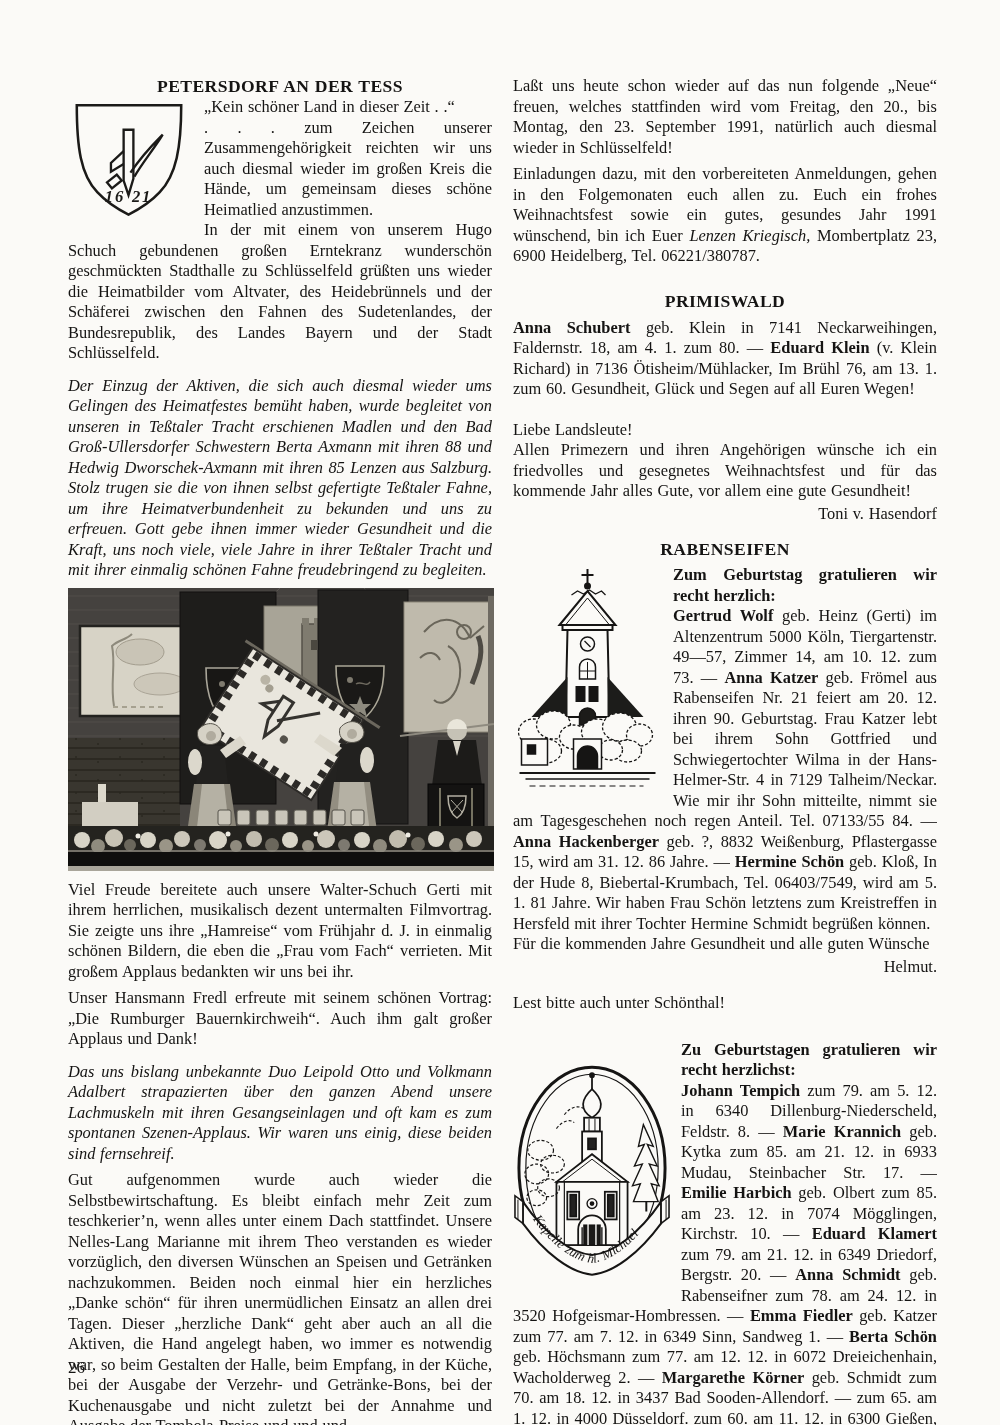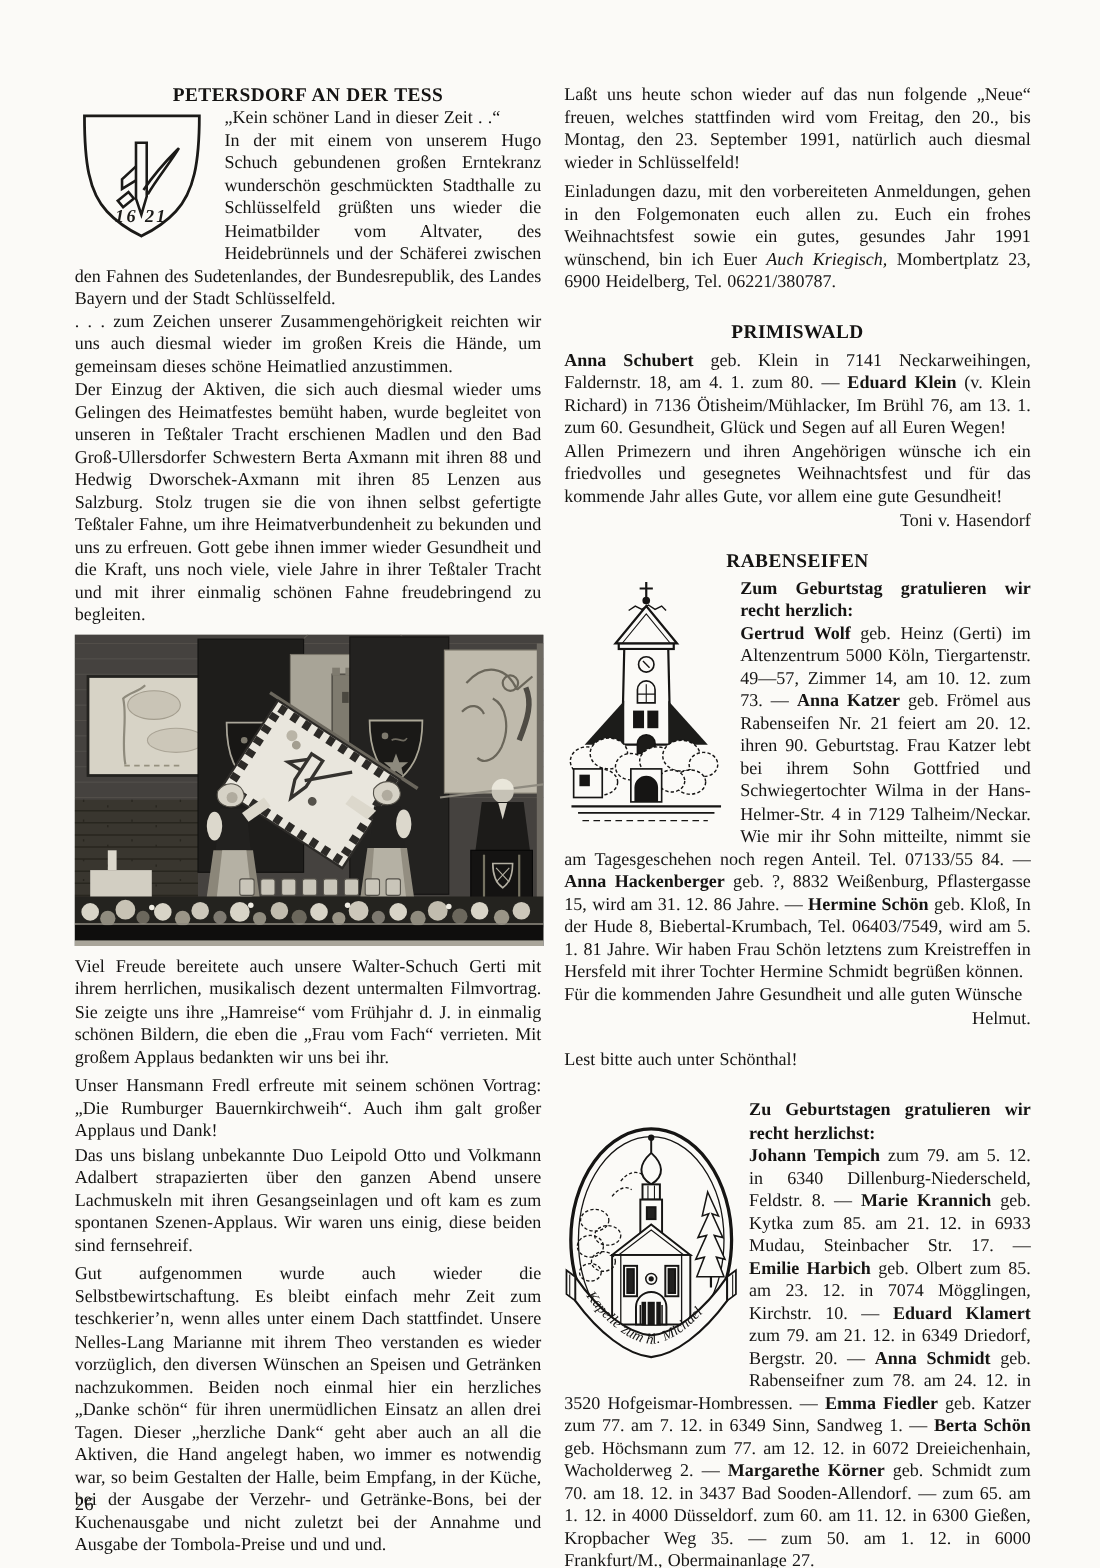--- a/index.html
+++ b/index.html
@@ -17,21 +17,21 @@
     text-align:justify;hyphens:auto;word-spacing:.04em;
   }
   .col-left{left:68px;}
   .col-right{left:513px;}
   h2{
     font-size:17.6px;line-height:21px;font-weight:bold;
     text-align:center;margin:0;letter-spacing:.4px;
   }
   h2.align-left{text-align:left;letter-spacing:.2px;}
   p{margin:0;}
-  p.gap-xs{margin-top:1px;}
+  p.gap-xs{margin-top:12px;font-style:italic;}
   p.gap-sm{margin-top:6px;}
   p.gap-md{margin-top:20px;}
   .lead{font-weight:bold;}
   .sig{text-align:right;margin-top:2px;}
   .crest{
     float:left;width:122px;height:120px;
     margin:3px 14px 4px 0;
     font-style:italic;
   }
   .photo{
@@ -68,22 +68,22 @@
           <path d="M57,30 L67,30 L67,80 L62,97 L57,82 Z"></path>
           <path d="M57,52 L44,64 L44,73 L57,65"></path>
           <path d="M64,74 C72,62 84,48 95,37 C96,36 97,35 97,35 C90,47 76,64 68,78"></path>
           <path d="M40,84 L50,76 L55,82 L45,90 Z"></path>
         </g>
         <text x="62" y="104" text-anchor="middle" font-size="17" font-weight="bold" letter-spacing="2" fill="#1b1a18">16 21</text>
       </svg>
     </div>
 
     <p class="motto">„Kein schöner Land in dieser Zeit . .“</p>
+    <p>. . . zum Zeichen unserer Zusammengehörigkeit reichten wir uns auch diesmal wieder im großen Kreis die Hände, um gemeinsam dieses schöne Heimatlied anzustimmen.</p>
     <p>In der mit einem von unserem Hugo Schuch gebundenen großen Erntekranz wunderschön geschmückten Stadthalle zu Schlüsselfeld grüßten uns wieder die Heimatbilder vom Altvater, des Heidebrünnels und der Schäferei zwischen den Fahnen des Sudetenlandes, der Bundesrepublik, des Landes Bayern und der Stadt Schlüsselfeld.</p>
-    <p>. . . zum Zeichen unserer Zusammengehörigkeit reichten wir uns auch diesmal wieder im großen Kreis die Hände, um gemeinsam dieses schöne Heimatlied anzustimmen.</p>
     <p class="gap-xs">Der Einzug der Aktiven, die sich auch diesmal wieder ums Gelingen des Heimatfestes bemüht haben, wurde begleitet von unseren in Teßtaler Tracht erschienen Madlen und den Bad Groß-Ullersdorfer Schwestern Berta Axmann mit ihren 88 und Hedwig Dworschek-Axmann mit ihren 85 Lenzen aus Salzburg. Stolz trugen sie die von ihnen selbst gefertigte Teßtaler Fahne, um ihre Heimatverbundenheit zu bekunden und uns zu erfreuen. Gott gebe ihnen immer wieder Gesundheit und die Kraft, uns noch viele, viele Jahre in ihrer Teßtaler Tracht und mit ihrer einmalig schönen Fahne freudebringend zu begleiten.</p>
 
     <div class="photo">
       <svg viewBox="0 0 426 283" width="426" height="283" aria-hidden="true">
         <rect width="426" height="283" fill="#45423f"></rect>
 
         <g stroke="#55514c" stroke-width="1" opacity="0.85">
           <line x1="0" y1="8" x2="426" y2="8"></line>
             <line x1="0" y1="22" x2="426" y2="22"></line>
           <line x1="0" y1="36" x2="426" y2="36"></line>
@@ -275,24 +275,25 @@
     <p>Viel Freude bereitete auch unsere Walter-Schuch Gerti mit ihrem herrlichen, musikalisch dezent untermalten Filmvortrag. Sie zeigte uns ihre „Hamreise“ vom Frühjahr d. J. in einmalig schönen Bildern, die eben die „Frau vom Fach“ verrieten. Mit großem Applaus bedankten wir uns bei ihr.</p>
     <p class="gap-sm">Unser Hansmann Fredl erfreute mit seinem schönen Vortrag: „Die Rumburger Bauernkirchweih“. Auch ihm galt großer Applaus und Dank!</p>
     <p class="gap-xs">Das uns bislang unbekannte Duo Leipold Otto und Volkmann Adalbert strapazierten über den ganzen Abend unsere Lachmuskeln mit ihren Gesangseinlagen und oft kam es zum spontanen Szenen-Applaus. Wir waren uns einig, diese beiden sind fernsehreif.</p>
     <p class="gap-sm">Gut aufgenommen wurde auch wieder die Selbstbewirtschaftung. Es bleibt einfach mehr Zeit zum teschkerier’n, wenn alles unter einem Dach stattfindet. Unsere Nelles-Lang Marianne mit ihrem Theo verstanden es wieder vorzüglich, den diversen Wünschen an Speisen und Getränken nachzukommen. Beiden noch einmal hier ein herzliches „Danke schön“ für ihren unermüdlichen Einsatz an allen drei Tagen. Dieser „herzliche Dank“ geht aber auch an all die Aktiven, die Hand angelegt haben, wo immer es notwendig war, so beim Gestalten der Halle, beim Empfang, in der Küche, bei der Ausgabe der Verzehr- und Getränke-Bons, bei der Kuchenausgabe und nicht zuletzt bei der Annahme und Ausgabe der Tombola-Preise und und und.</p>
 
   </div>
 
   <div class="col col-right">
 
     <p>Laßt uns heute schon wieder auf das nun folgende „Neue“ freuen, welches stattfinden wird vom Freitag, den 20., bis Montag, den 23. September 1991, natürlich auch diesmal wieder in Schlüsselfeld!</p>
-    <p class="gap-sm">Einladungen dazu, mit den vorbereiteten Anmeldungen, gehen in den Folgemonaten euch allen zu. Euch ein frohes Weihnachtsfest sowie ein gutes, gesundes Jahr 1991 wünschend, bin ich Euer <i>Auch Kriegisch,</i> Mombertplatz 23, 6900 Heidelberg, Tel. 06221/380787.</p>
+    <p class="gap-sm">Einladungen dazu, mit den vorbereiteten Anmeldungen, gehen in den Folgemonaten euch allen zu. Euch ein frohes Weihnachtsfest sowie ein gutes, gesundes Jahr 1991 wünschend, bin ich Euer <i>Lenzen Kriegisch,</i> Mombertplatz 23, 6900 Heidelberg, Tel. 06221/380787.</p>
 
     <h2 style="margin:24px 0 6px;">PRIMISWALD</h2>
     <p><b>Anna Schubert</b> geb. Klein in 7141 Neckarweihingen, Faldernstr. 18, am 4. 1. zum 80. — <b>Eduard Klein</b> (v. Klein Richard) in 7136 Ötisheim/Mühlacker, Im Brühl 76, am 13. 1. zum 60. Gesundheit, Glück und Segen auf all Euren Wegen!</p>
+    <p class="gap-md">Liebe Landsleute!</p>
     <p>Allen Primezern und ihren Angehörigen wünsche ich ein friedvolles und gesegnetes Weihnachtsfest und für das kommende Jahr alles Gute, vor allem eine gute Gesundheit!</p>
     <p class="sig">Toni v. Hasendorf</p>
 
     <h2 style="margin:15px 0 5px;">RABENSEIFEN</h2>
     <div class="section" style="margin-top:0;">
       <div class="figure-church">
         <svg viewBox="0 0 145 228" width="150" height="228" aria-hidden="true">
           <g stroke="#161514" fill="#fbfaf7" stroke-width="2">
             <line x1="72" y1="2" x2="72" y2="17"></line>
             <line x1="66" y1="8" x2="78" y2="8"></line>

